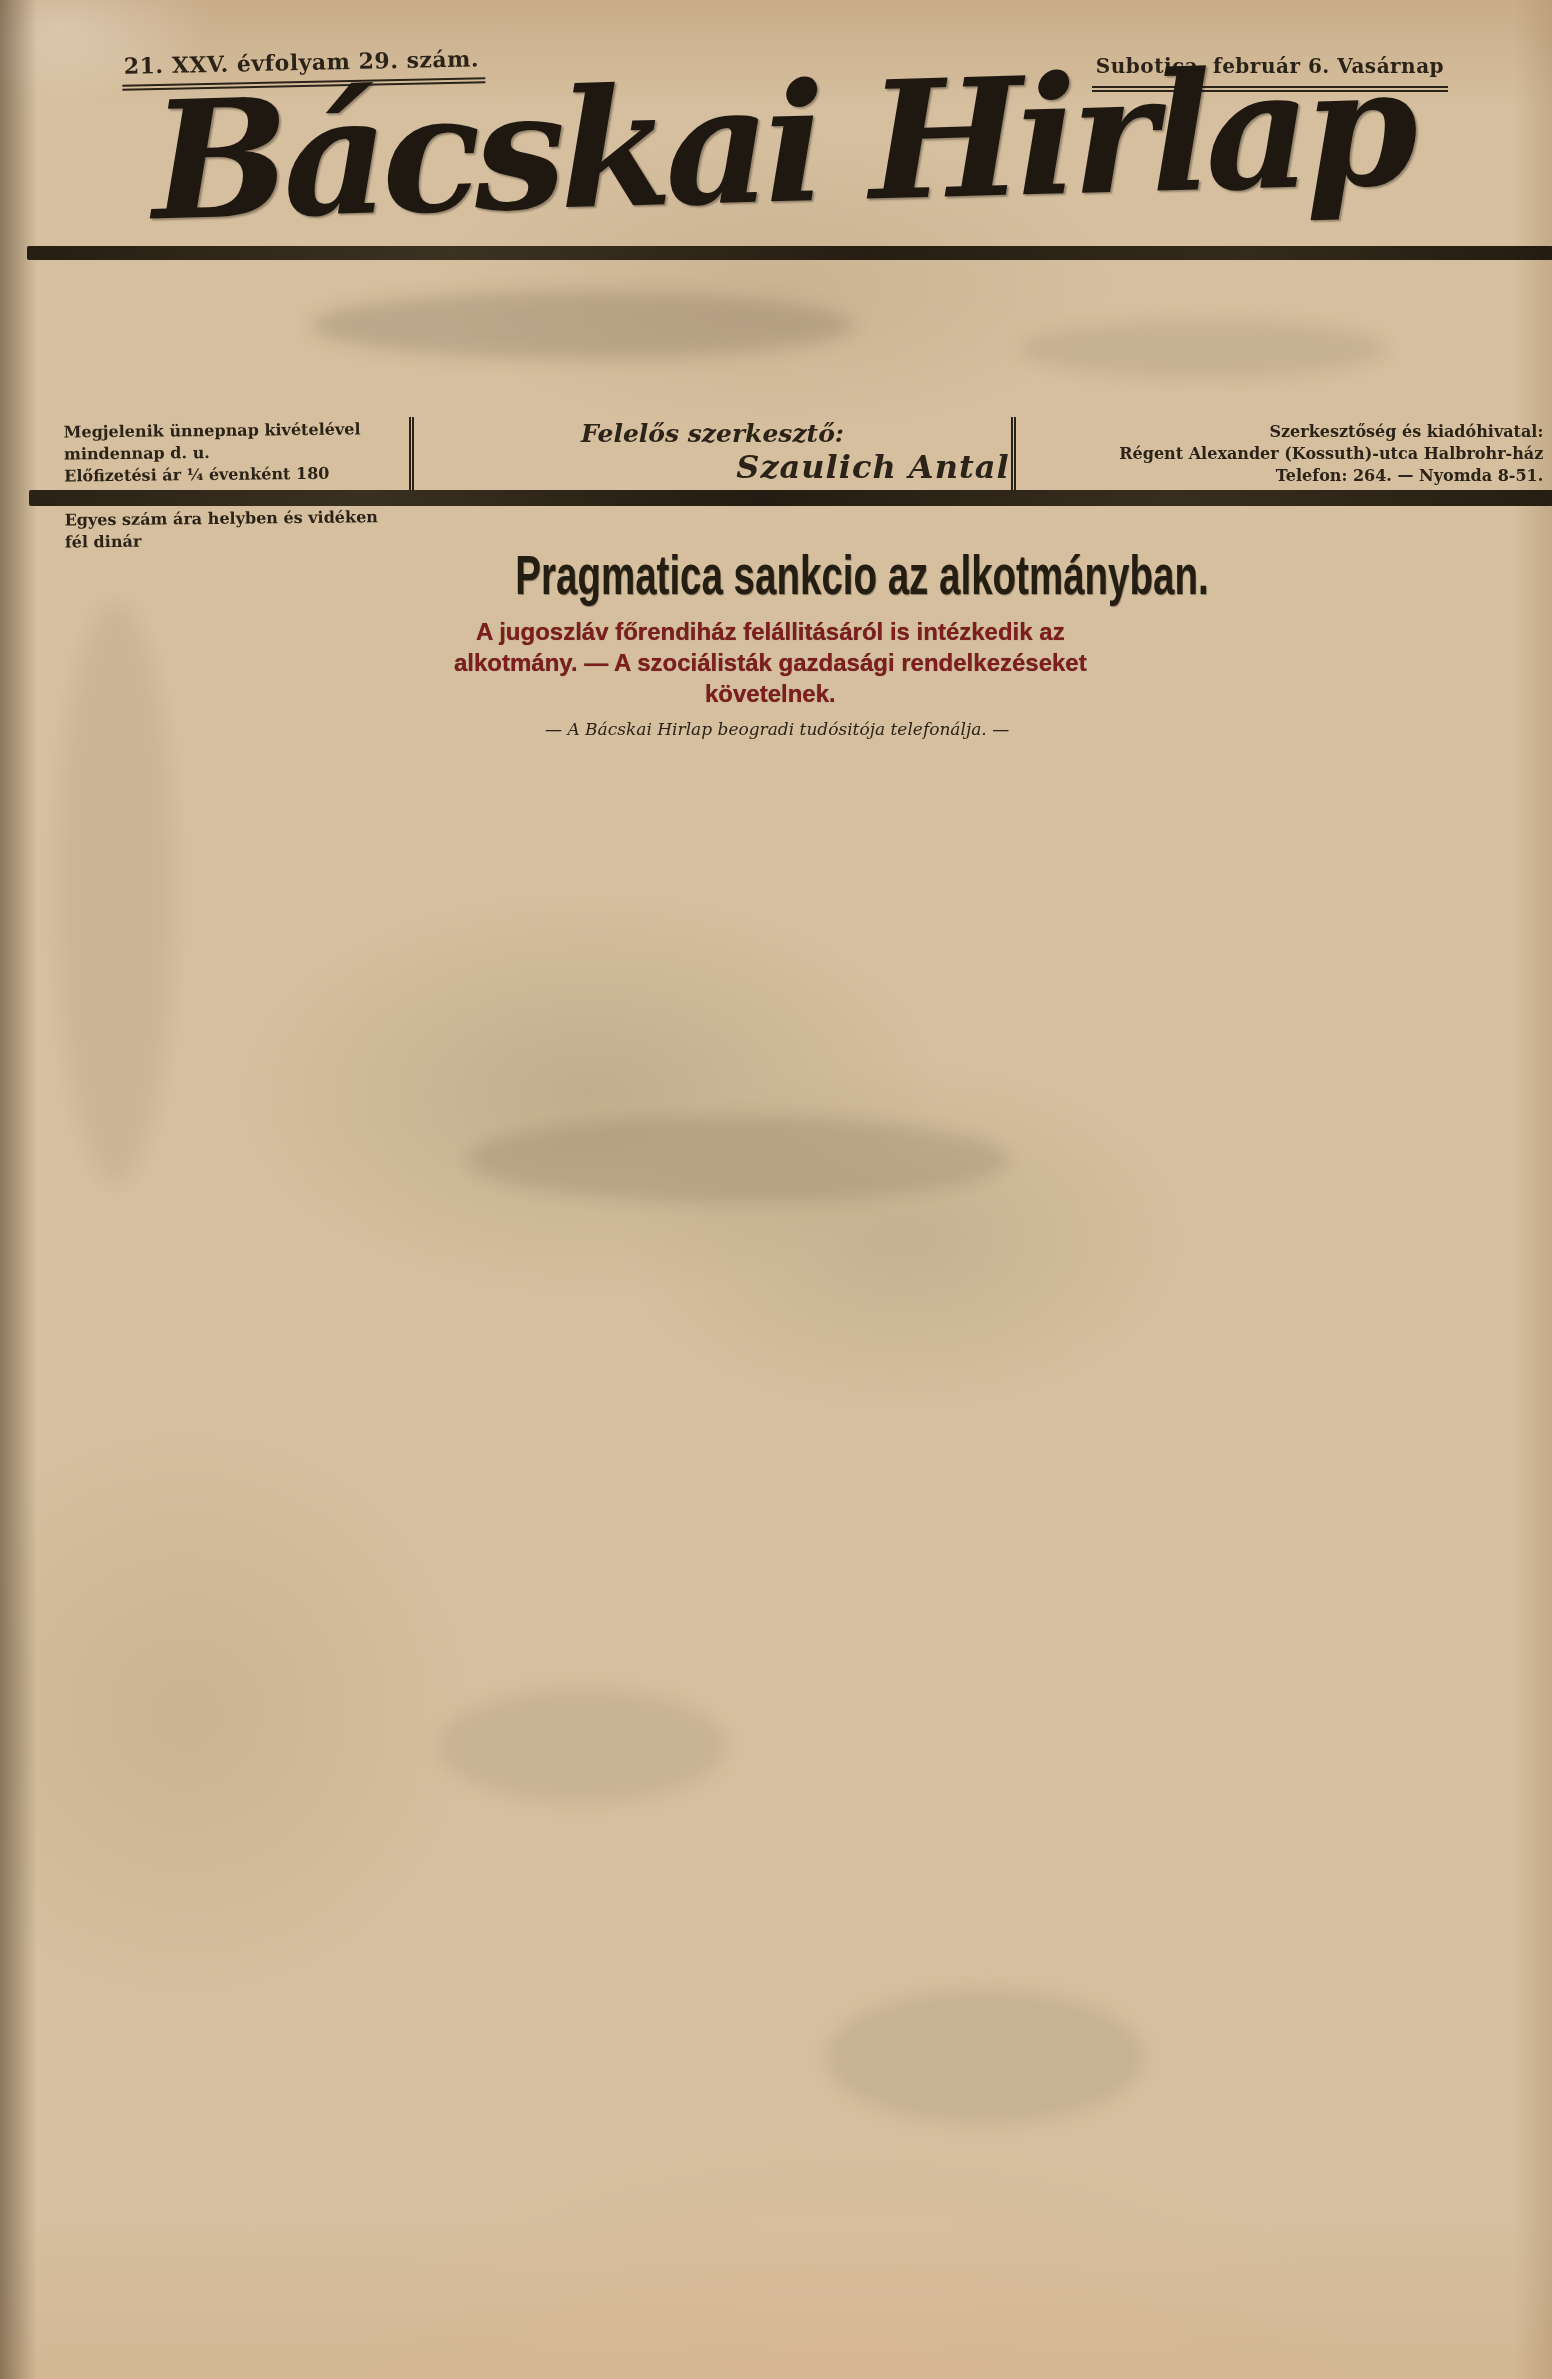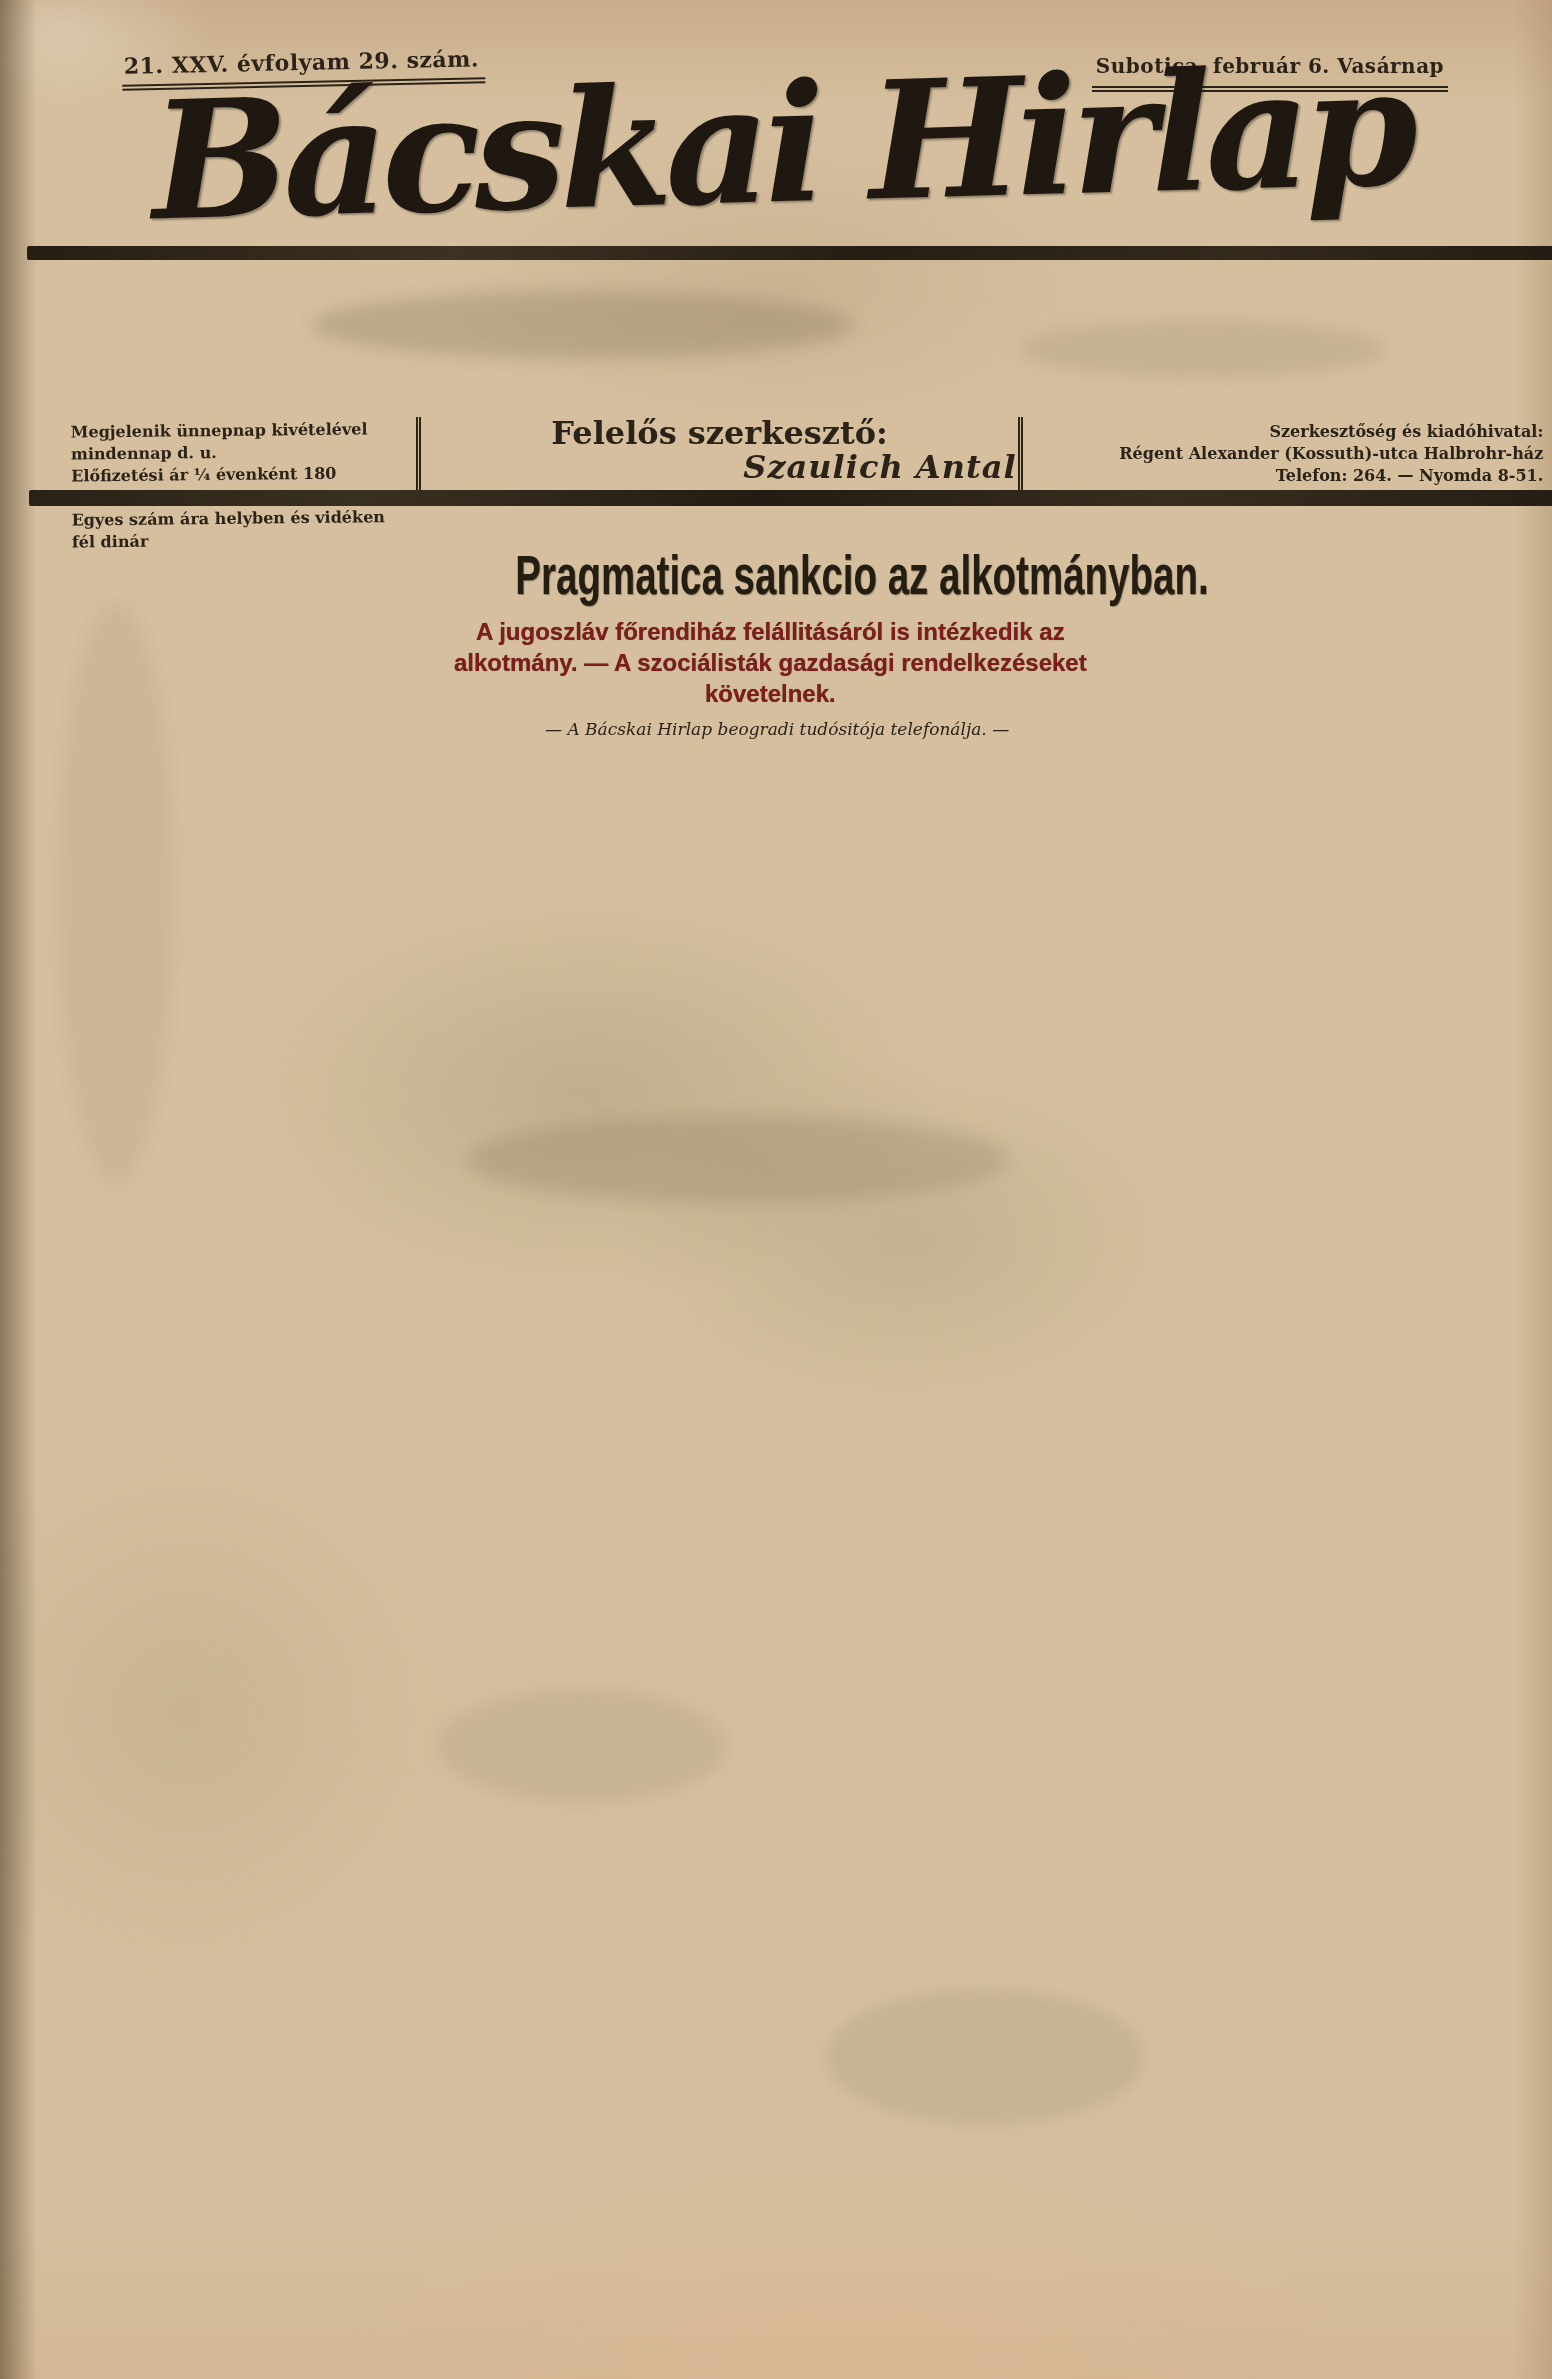--- a/index.html
+++ b/index.html
@@ -43,27 +43,27 @@
   .masthead-title{
     position:absolute;top:39px;left:39px;width:1485px;height:209px;
     text-align:center;white-space:nowrap;
     font-family:"DejaVu Serif", serif;font-style:italic;font-weight:bold;
     font-size:163px;line-height:209px;letter-spacing:-6.8px;color:#1e1811;
     transform:rotate(-1.6deg);
     text-shadow:1.9px 1.9px 1.9px rgba(30,24,17,.35);
   }
   .bar1{position:absolute;top:246px;left:27px;right:0;height:13.6px;border-radius:1.9px;
     background:linear-gradient(90deg,#261e13,#3c3222 28%,#261e13 55%,#332a1c 80%,#241c12);}
-  .info{position:absolute;top:417px;left:11px;right:9.7px;height:87px;display:flex;align-items:stretch;}
+  .info{position:absolute;top:417px;left:4px;right:9.7px;height:87px;display:flex;align-items:stretch;}
   .info-cell{font-size:16px;line-height:22px;font-weight:bold;}
   .info-left{width:335px;padding:2.9px 7.8px 0 60px;transform:rotate(-.6deg);}
   .info-center{width:594px;text-align:center;padding-top:1.9px;}
   .info-right{flex:1;text-align:right;padding-top:3.9px;}
   .vdouble{width:0;border-left:5.8px double #2b2318;margin:0 1.9px;}
-  .editor-label{font-weight:bold;font-size:32px;line-height:29px;}
+  .editor-label{font-style:italic;font-weight:bold;font-size:25px;line-height:29px;}
   .editor-name{font-style:italic;font-weight:bold;font-size:32px;line-height:39px;letter-spacing:1px;text-align:right;}
   .bar2{position:absolute;top:490px;left:29px;right:0;height:15.5px;border-radius:1.9px;
     background:linear-gradient(90deg,#2a2216,#3a3021 22%,#241c12 48%,#382e1f 75%,#261e13);}
 
   
   .main{position:absolute;top:529px;left:34px;right:17.5px;bottom:9.7px;display:flex;z-index:1;}
   .col1{width:355px;padding-right:12.6px;border-right:1.9px solid rgba(43,35,24,.75);
     font-size:18.4px;line-height:27px;overflow:hidden;}
 
   .mid{width:749px;display:flex;flex-direction:column;}

